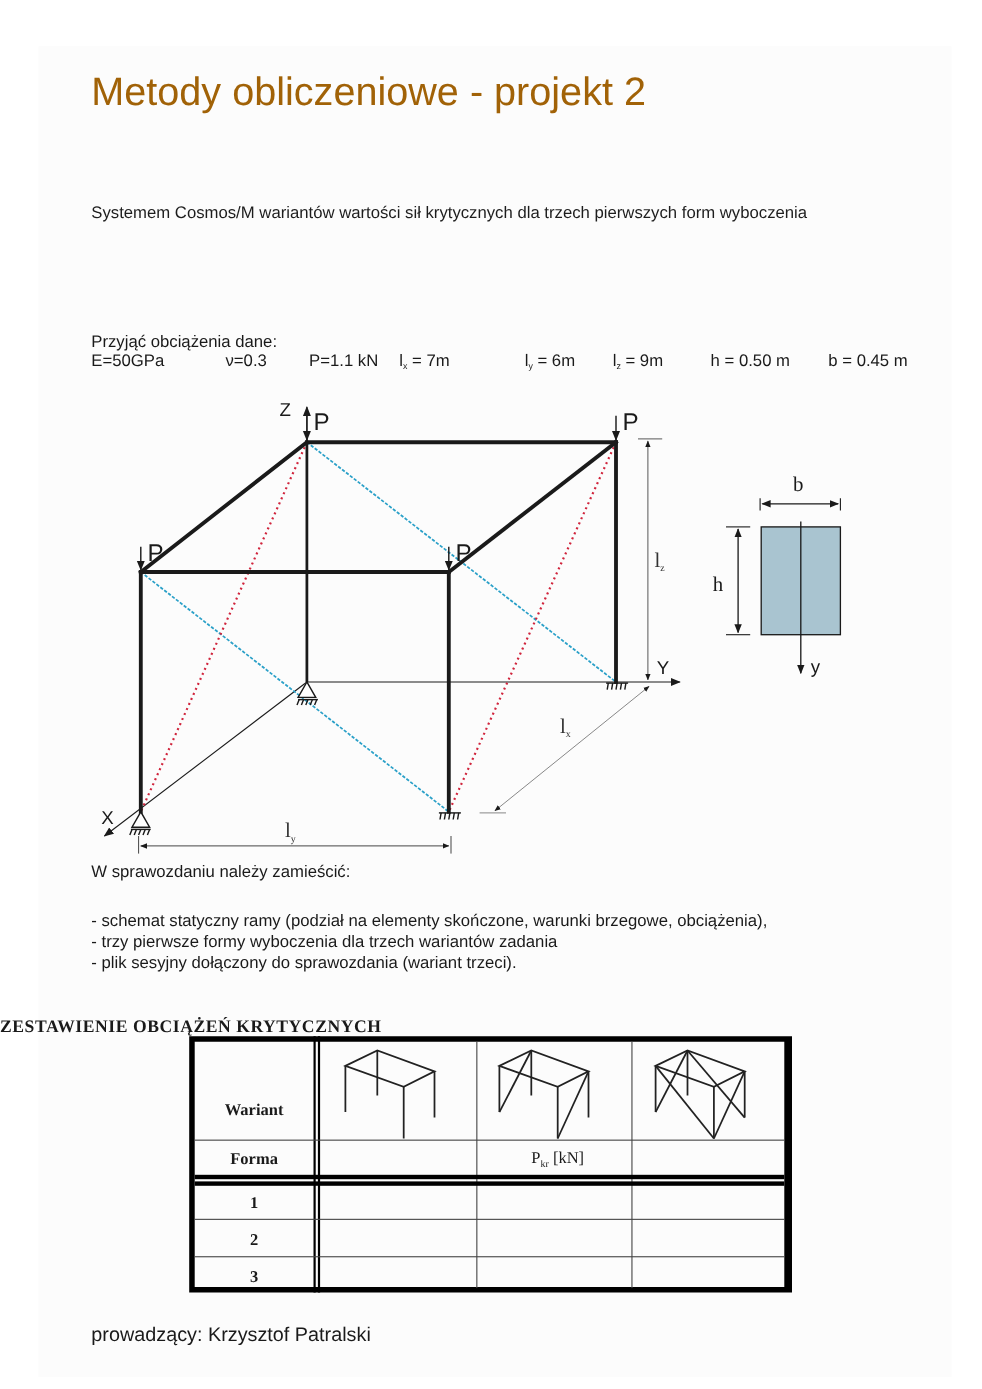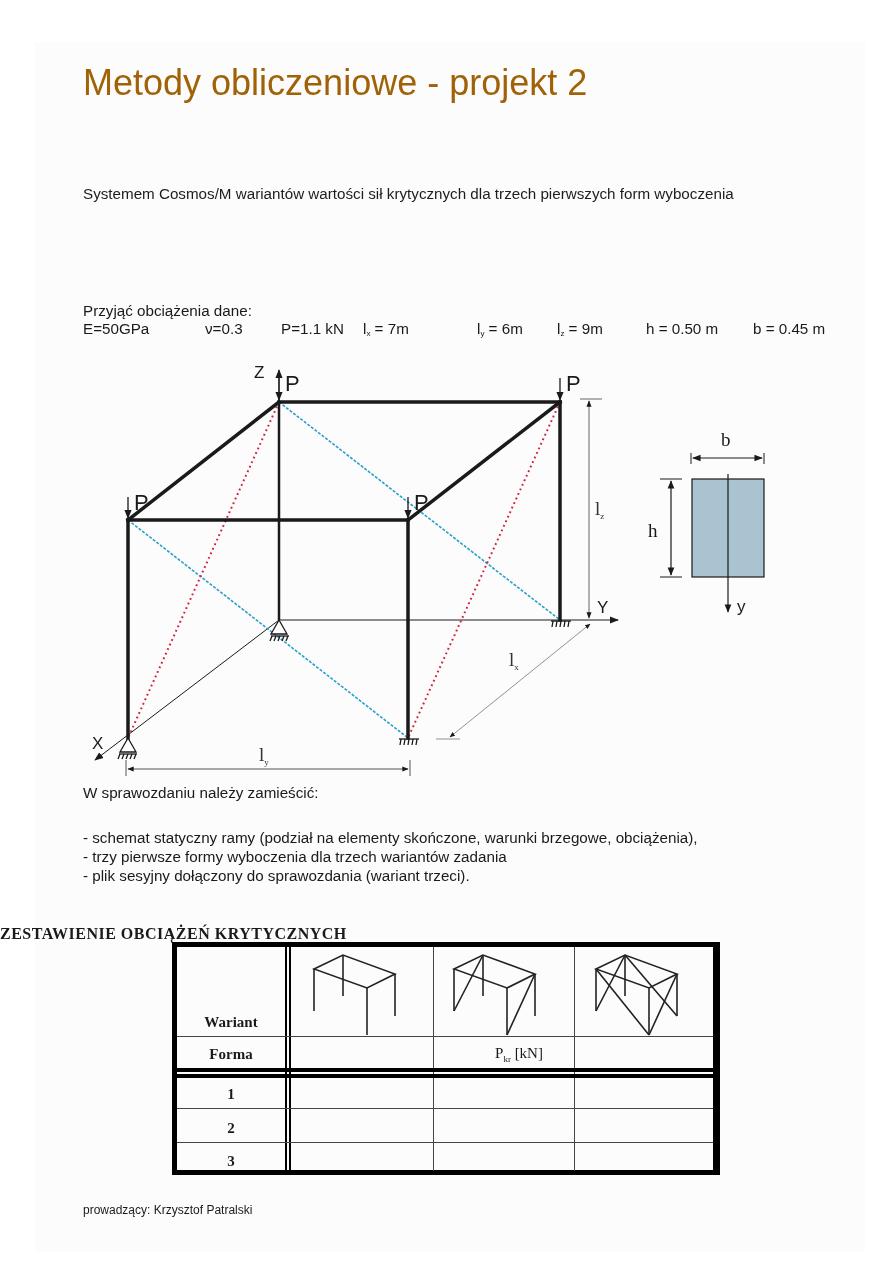--- a/index.html
+++ b/index.html
@@ -19,21 +19,21 @@
   .report-list div { white-space: nowrap; }
   .table-title { left: 0; width: 893px; top: 902px; 
                  font-family: "Liberation Serif", serif; font-weight: bold; font-size: 16px; letter-spacing: 0.5px; margin-top: 23px; }
   .kt { left: 172px; top: 942px; width: 548px; height: 233px; }
   .kt-outer { position: absolute; left: 0; top: 0; width: 548px; height: 233px; box-sizing: border-box;
               border: 5px solid #000; border-right-width: 7px; }
   .line { position: absolute; background: #000; }
   .cell-text { position: absolute; font-family: "Liberation Serif", serif; font-weight: bold; font-size: 15px; text-align: center; }
   .pkr { position: absolute; font-family: "Liberation Serif", serif; font-size: 15px; text-align: center; }
   .pkr sub { font-size: 9px; }
-  .footer { left: 83px; top: 1203px; font-size: 12px; white-space: nowrap; }
+  .footer { left: 83px; top: 1203px; font-size: 18px; white-space: nowrap; }
 </style>
 </head>
 <body>
 
 <div class="page-bg"></div>
 
 <div class="abs title">Metody obliczeniowe - projekt 2</div>
 
 <div class="abs para">
   <div>Systemem Cosmos/M wariantów wartości sił krytycznych dla trzech pierwszych form wyboczenia</div>
@@ -178,23 +178,23 @@
   <div class="line" style="left:402px;top:5px;width:1px;height:132px;background:#444"></div>
   <div class="line" style="left:261px;top:137px;width:1px;height:92px;background:#444"></div>
   <div class="line" style="left:402px;top:137px;width:1px;height:92px;background:#444"></div>
 
   <div class="line" style="left:5px;top:94px;width:536px;height:1px;background:#444"></div>
   <div class="line" style="left:5px;top:126px;width:536px;height:4px"></div>
   <div class="line" style="left:5px;top:132px;width:536px;height:4px"></div>
   <div class="line" style="left:5px;top:166px;width:536px;height:1px;background:#444"></div>
   <div class="line" style="left:5px;top:200px;width:536px;height:1px;background:#444"></div>
 
-  <div class="cell-text" style="left:5px;top:72px;width:108px">Wariant</div>
+  <div class="cell-text" style="left:5px;top:60px;width:108px">Wariant</div>
   <div class="cell-text" style="left:5px;top:104px;width:108px">Forma</div>
-  <div class="pkr" style="left:119px;top:103px;width:456px"><span>P</span><sub>kr</sub><span> [kN]</span></div>
+  <div class="pkr" style="left:107px;top:103px;width:456px"><span>P</span><sub>kr</sub><span> [kN]</span></div>
 
   <svg style="position:absolute;left:119px;top:5px" width="422" height="89">
     <g stroke="#222" stroke-width="1.6" fill="none">
       <path d="M23,22 L52,8 L104,27 L76,41 Z"></path>
       <line x1="23" y1="22" x2="23" y2="64"></line>
       <line x1="104" y1="27" x2="104" y2="69"></line>
       <line x1="76" y1="41" x2="76" y2="88"></line>
       <line x1="52" y1="8" x2="52" y2="49"></line>
     </g>
     <g stroke="#222" stroke-width="1.6" fill="none">

